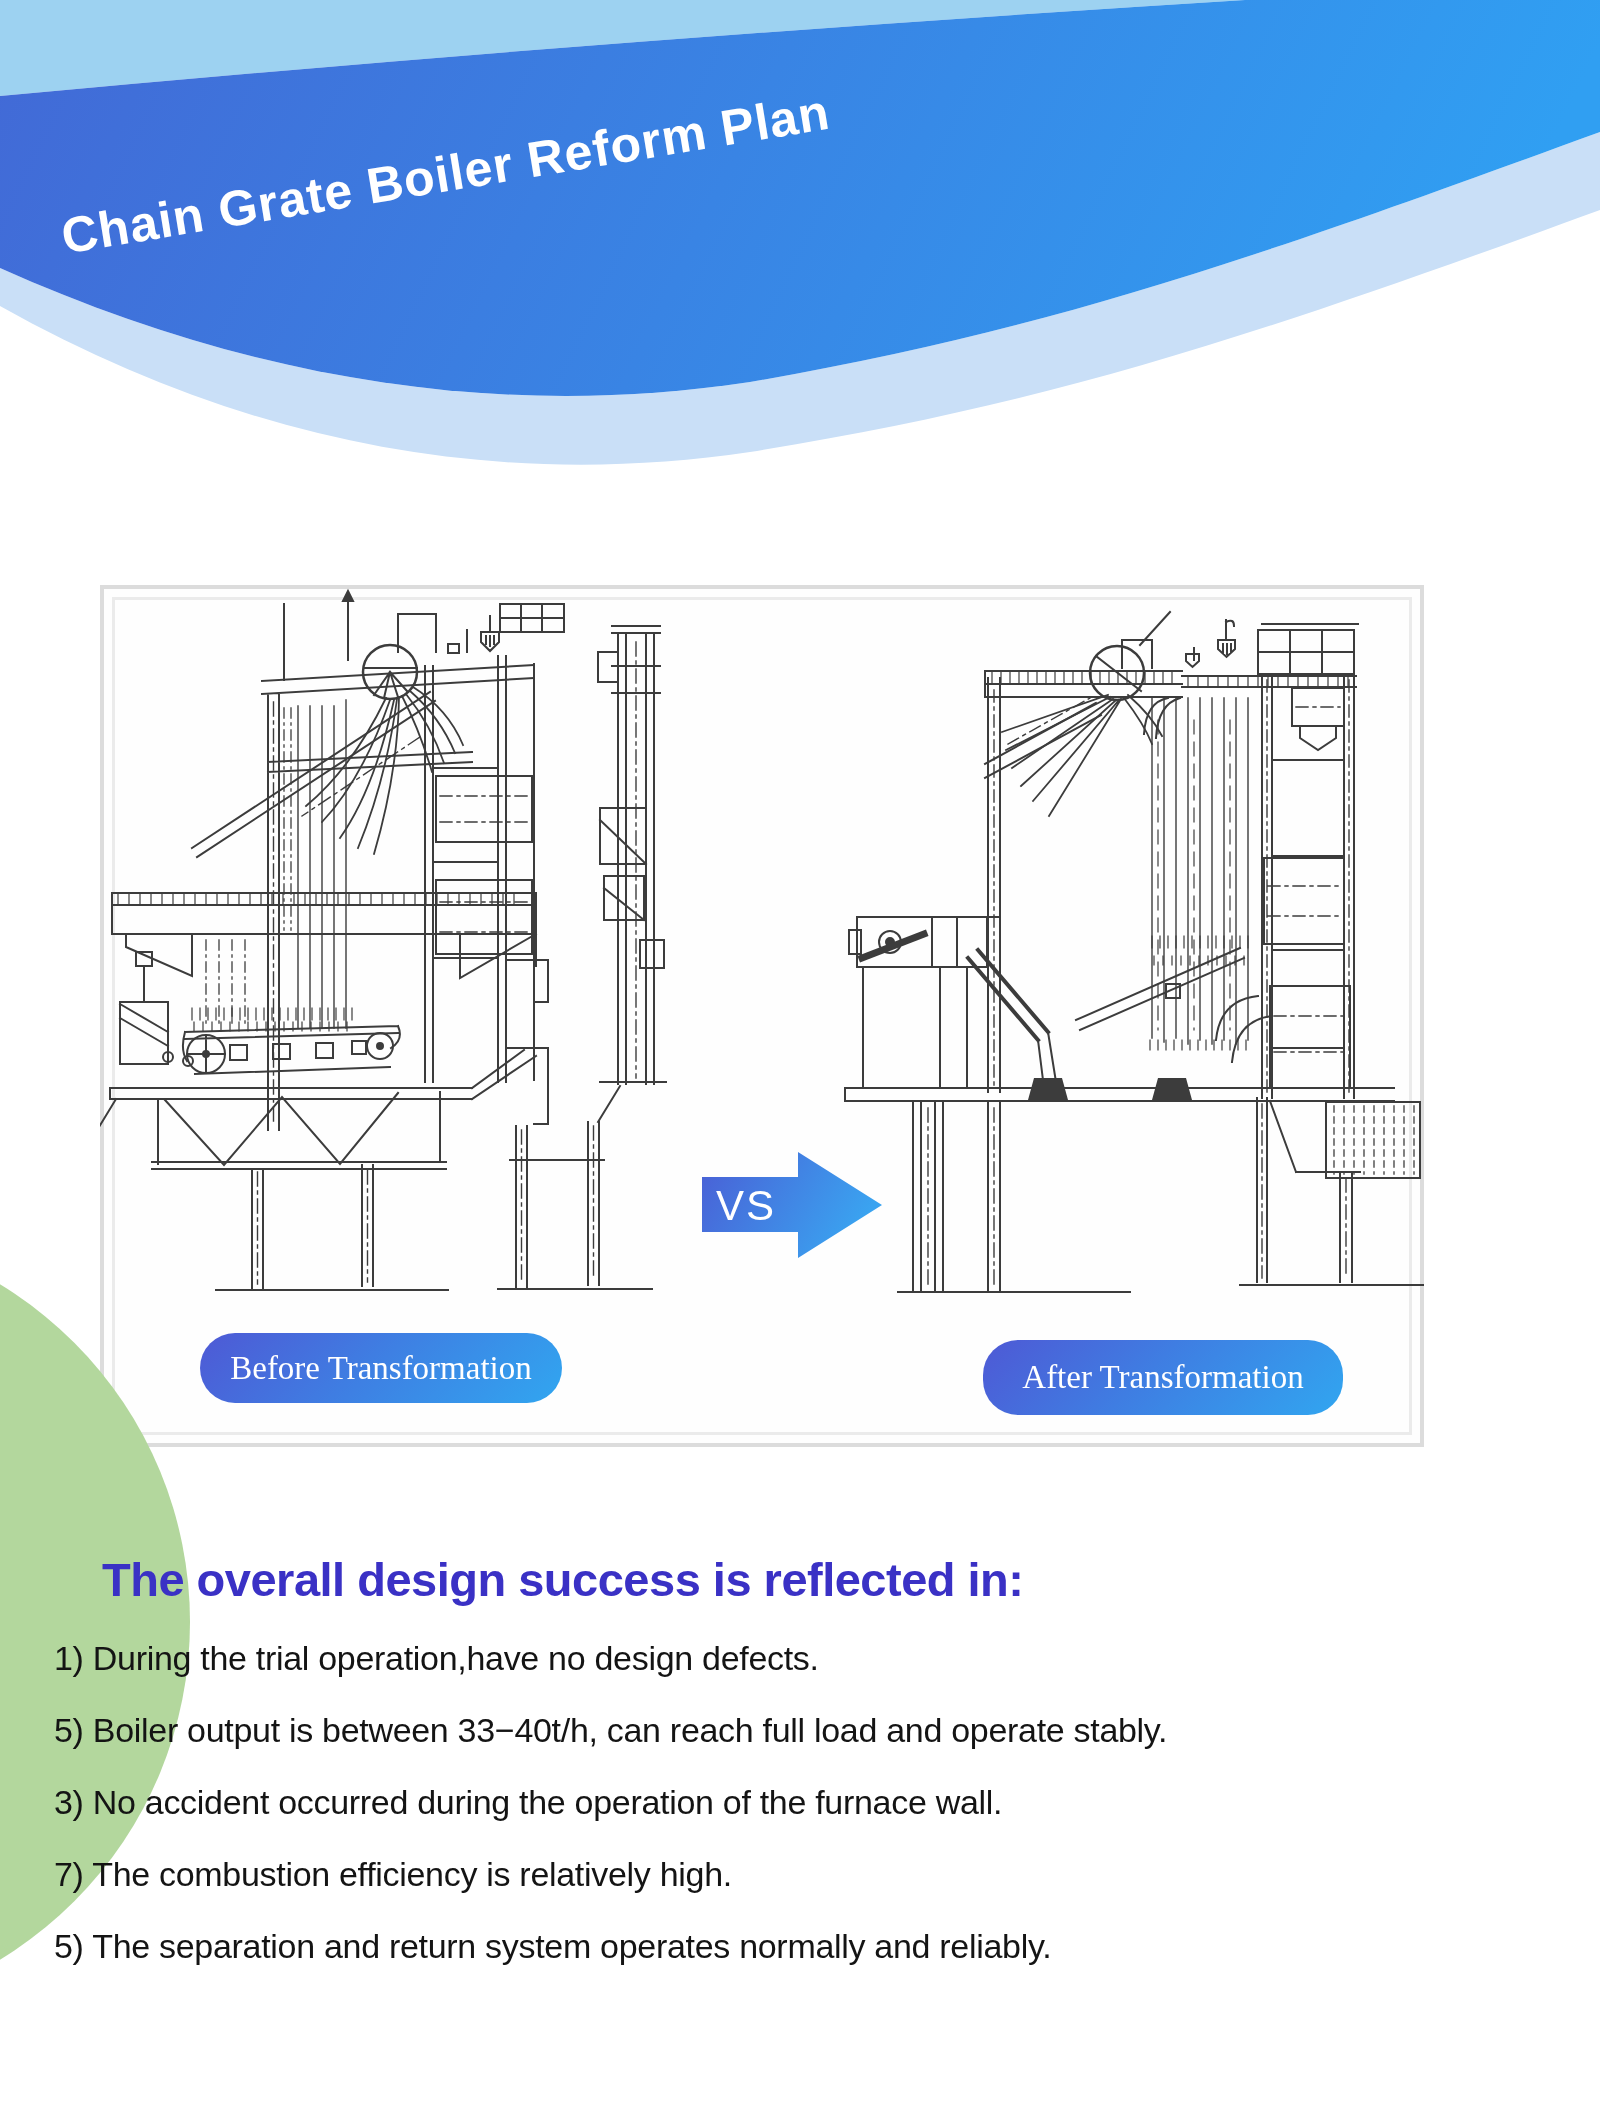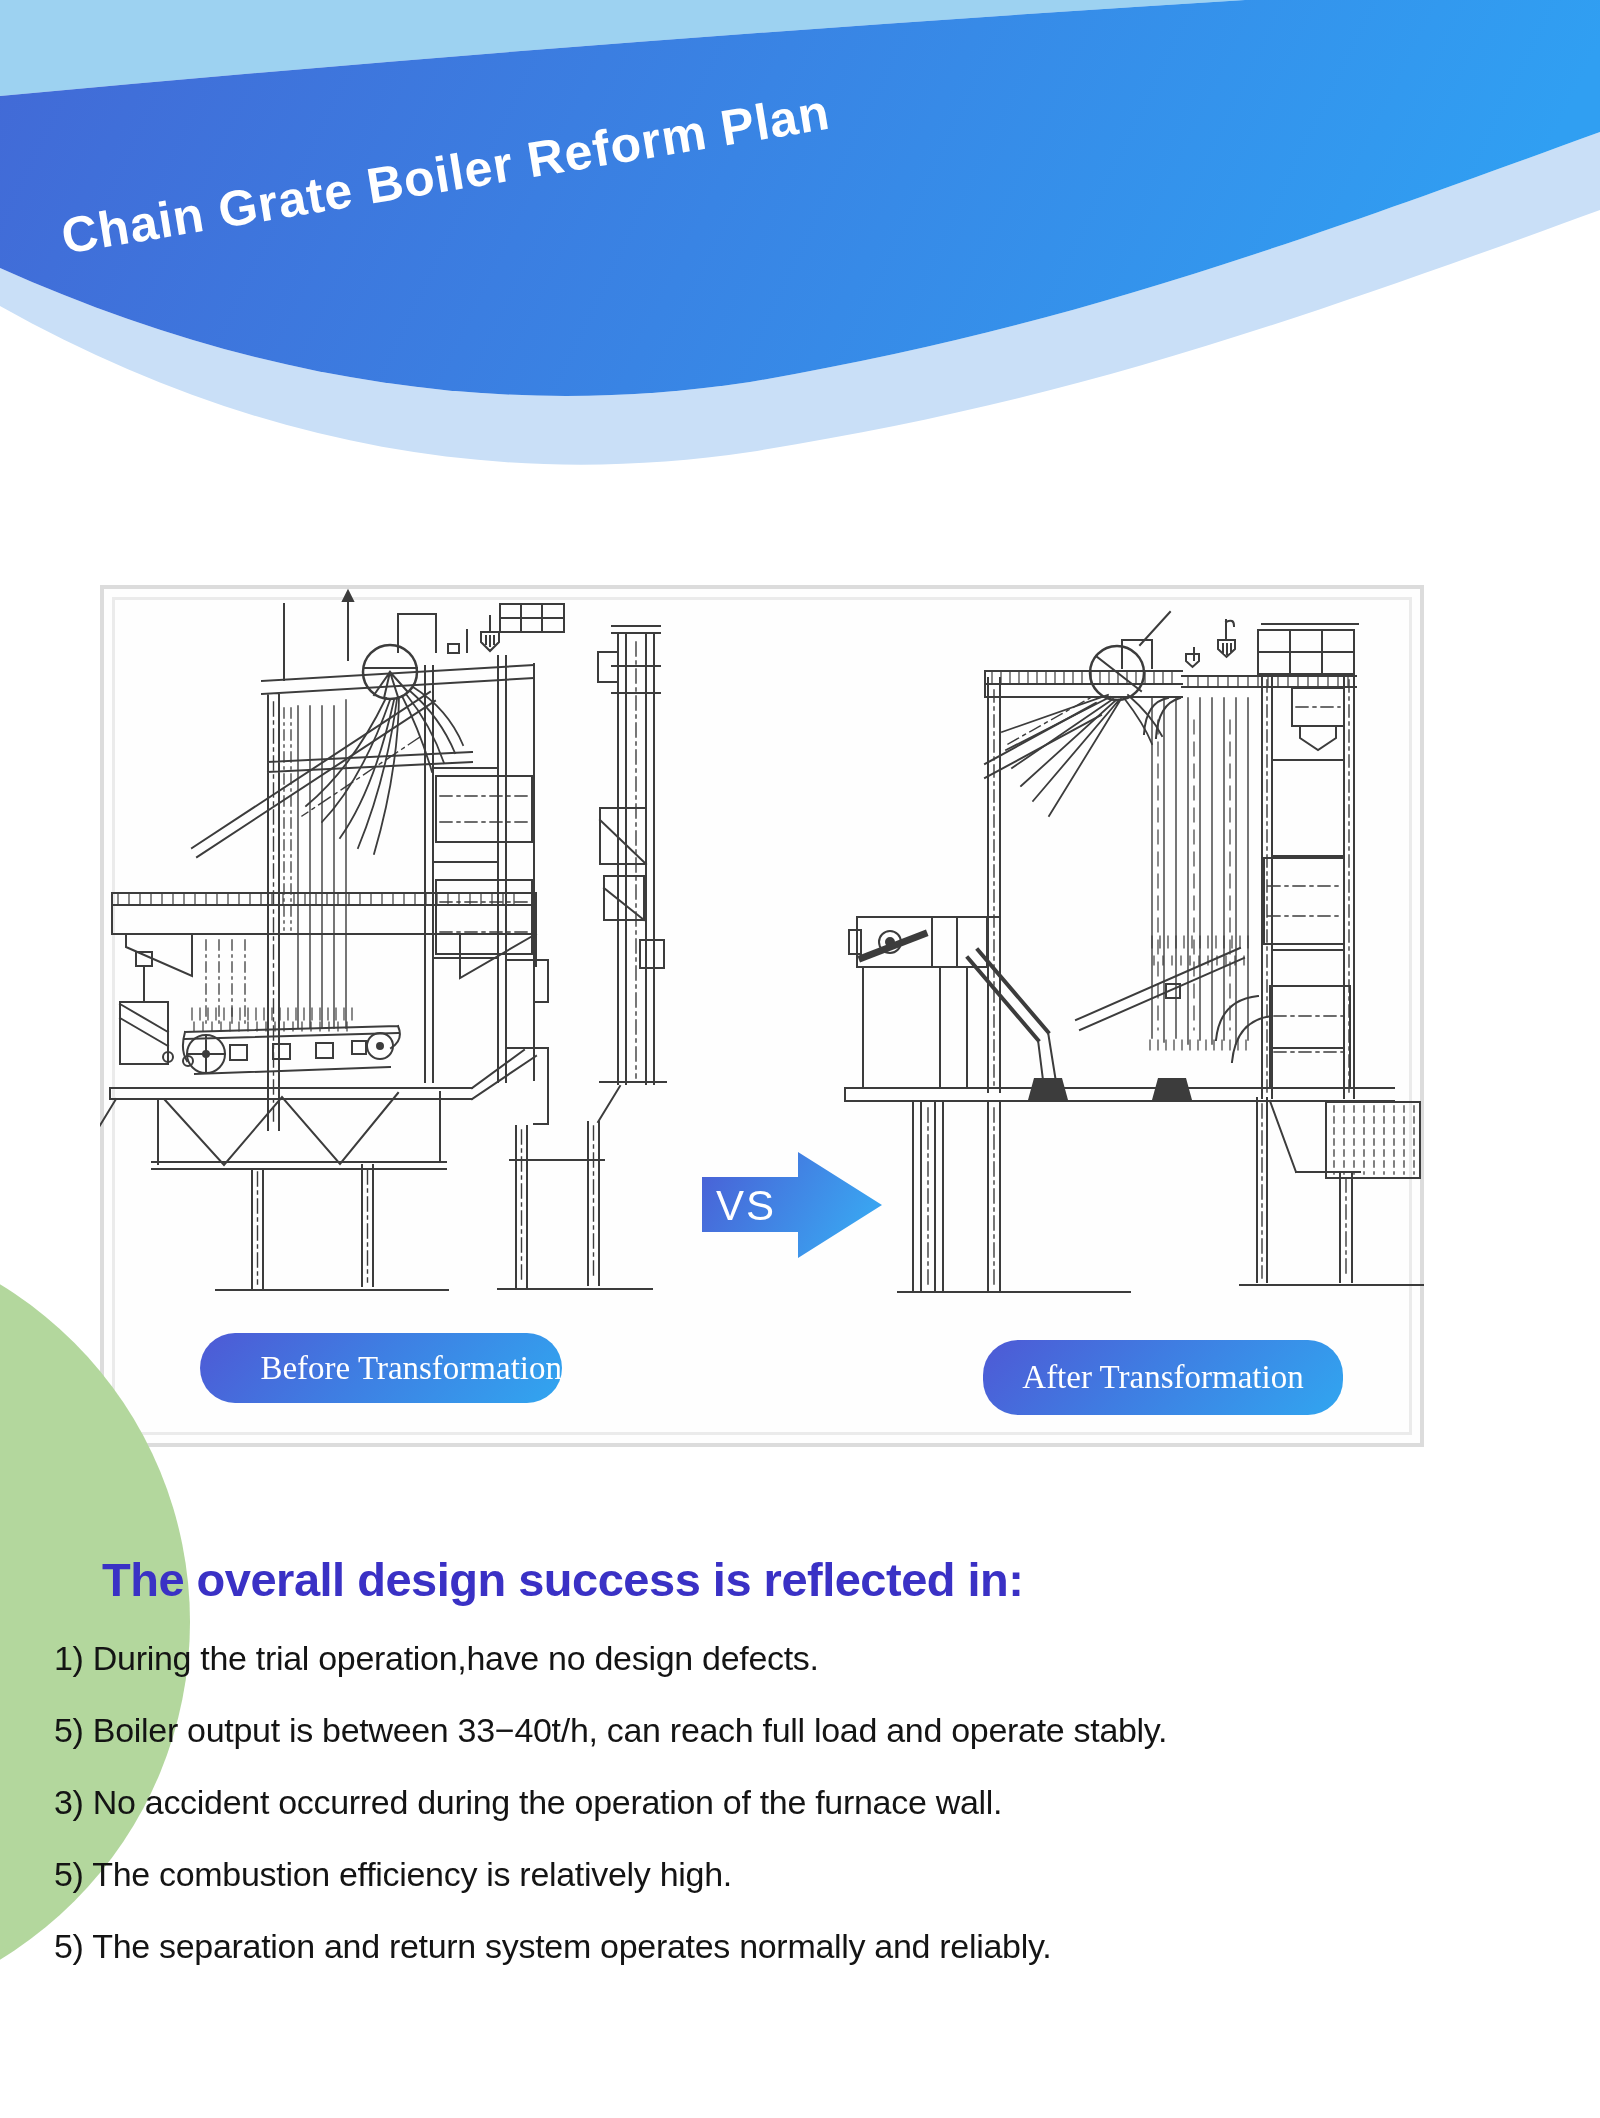--- a/index.html
+++ b/index.html
@@ -26,21 +26,21 @@
   .diagram-svg{position:absolute;left:100px;top:585px;width:1324px;height:862px;z-index:1;}
   
   .vs-arrow{position:absolute;left:690px;top:1140px;width:210px;height:130px;z-index:2;}
   
   .pill{
     position:absolute;height:70px;border-radius:35px;z-index:2;
     background:linear-gradient(135deg,#4e59d5 0%,#3f7de2 45%,#31a6f0 100%);
     display:flex;align-items:center;justify-content:center;
     color:#ffffff;font-family:"Liberation Serif",serif;font-size:33px;
   }
-  .pill-before{left:200px;top:1333px;width:362px;justify-content:flex-end;}
+  .pill-before{left:200px;top:1333px;width:362px;}
   .pill-after{left:983px;top:1340px;width:360px;height:75px;}
   
   .green-circle{
     position:absolute;left:-600px;top:1227px;width:790px;height:790px;
     border-radius:50%;background:#b3d79d;z-index:2;
   }
   
   .summary-heading{
     position:absolute;left:102px;top:1552px;z-index:3;
     font-size:47px;font-weight:bold;letter-spacing:-0.5px;color:#3a31c5;white-space:nowrap;
@@ -187,15 +187,15 @@
   <span>After Transformation</span>
 </div>
 
 <div class="green-circle"></div>
 
 <div class="summary-heading">The overall design success is reflected in:</div>
 <div class="summary-list">
   <div class="item">1) During the trial operation,have no design defects.</div>
   <div class="item">5) Boiler output is between 33−40t/h, can reach full load and operate stably.</div>
   <div class="item">3) No accident occurred during the operation of the furnace wall.</div>
-  <div class="item">5) The combustion efficiency is relatively high.</div>
+  <div class="item">7) The combustion efficiency is relatively high.</div>
   <div class="item">5) The separation and return system operates normally and reliably.</div>
 </div>
 
 </body></html>

